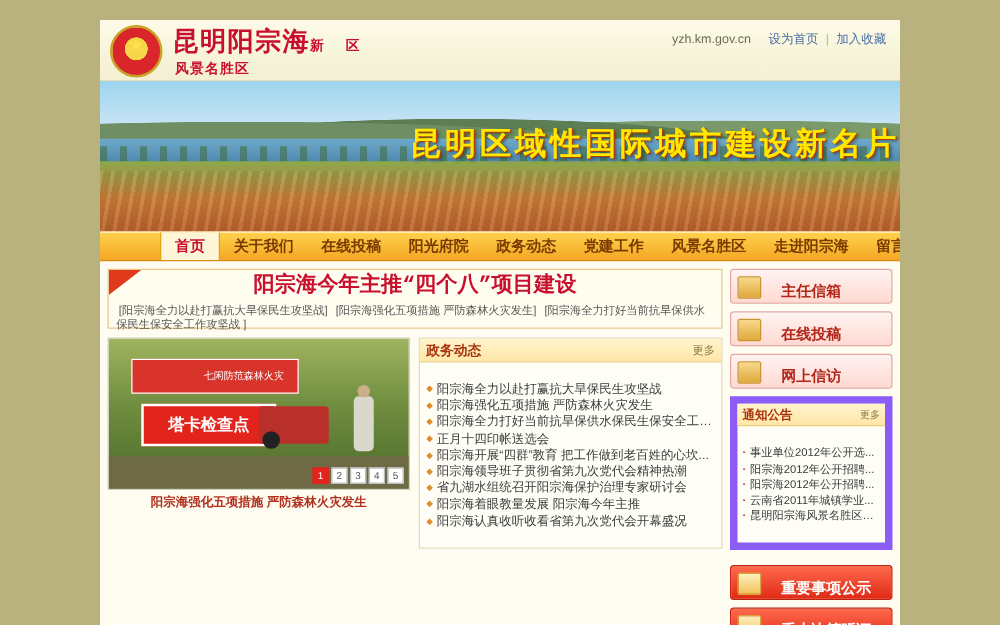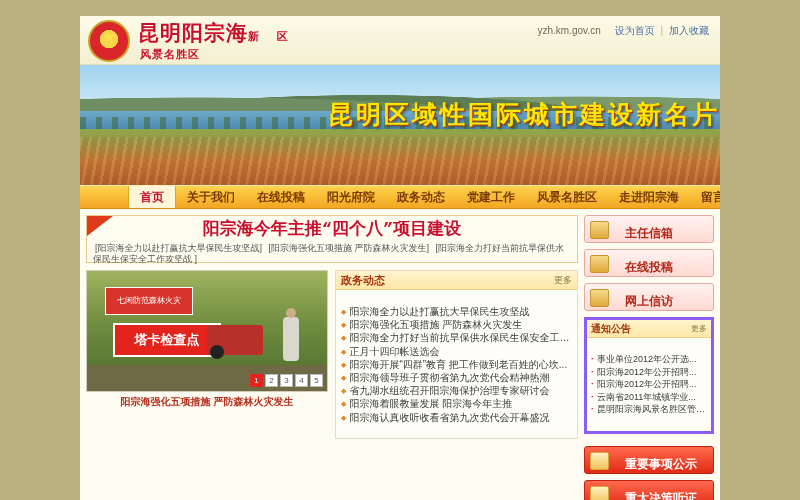--- a/index.html
+++ b/index.html
@@ -99,21 +99,21 @@
   .hb-sub span{margin:0 2px;}
   
   .midrow{display:flex;gap:7px;margin-top:7px;}
   .picbox{width:242px;}
   .pic{
     height:120px;position:relative;overflow:hidden;border:1px solid #cfcfbb;
     background:linear-gradient(#9fb45f,#6f8c3f 45%,#4e6b2c);
   }
   .pic .sign{
     position:absolute;left:18px;top:16px;width:86px;height:26px;background:#d9342b;
-    color:#fff;font-size:8px;text-align:center;line-height:26px;border:1px solid #fff;
+    color:#fff;font-size:8px;text-align:center;line-height:26px;border:1px solid #fff;padding-left:46px;
   }
   .pic .sign2{
     position:absolute;left:26px;top:52px;width:104px;height:30px;background:#e2241c;
     color:#fff;font-size:13px;font-weight:bold;text-align:center;line-height:30px;border:2px solid #fff;
   }
   .pic .tractor{position:absolute;left:120px;top:54px;width:56px;height:30px;background:#b9302a;border-radius:3px;}
   .pic .tractor:after{content:"";position:absolute;left:3px;top:20px;width:14px;height:14px;border-radius:50%;background:#222;}
   .pic .person{position:absolute;left:196px;top:46px;width:16px;height:44px;background:#d8d8cc;border-radius:4px;}
   .pic .person:before{content:"";position:absolute;left:3px;top:-9px;width:10px;height:10px;border-radius:50%;background:#cdae8a;}
   .pic .ground{position:absolute;left:0;bottom:0;width:100%;height:26px;background:#6e6a45;}
@@ -143,21 +143,21 @@
   .rbtn{
     height:26px;margin-bottom:6px;border:1px solid #e2a9a0;border-radius:3px;
     background:linear-gradient(#fff3f1,#ffd9d2);
     display:flex;align-items:flex-end;padding-left:40px;position:relative;
     font-size:12px;font-weight:bold;color:#b3271b;
   }
   .rbtn .ic{
     position:absolute;left:5px;top:5px;width:17px;height:16px;border-radius:2px;
     background:linear-gradient(#f7d98b,#e0a93c);border:1px solid #c79634;
   }
-  .noticebox{border:3px solid #8b5cf6;background:#fffef6;margin-top:2px;}
+  .noticebox{border:6px solid #8b5cf6;background:#fffef6;margin-top:2px;}
   .notice-hd{
     height:17px;background:linear-gradient(#fff4cf,#ffe7a6);border-bottom:1px solid #e8cf88;
     display:flex;align-items:center;justify-content:space-between;padding:0 4px;
   }
   .notice-hd .t{font-size:10px;font-weight:bold;color:#a8350f;}
   .notice-hd .more{font-size:8px;color:#8a7a4a;}
   .notice-list{padding:3px 4px;}
   .notice-list li{
     list-style:none;font-size:9px;color:#3b3b3b;line-height:12.6px;
     white-space:nowrap;overflow:hidden;text-overflow:ellipsis;

